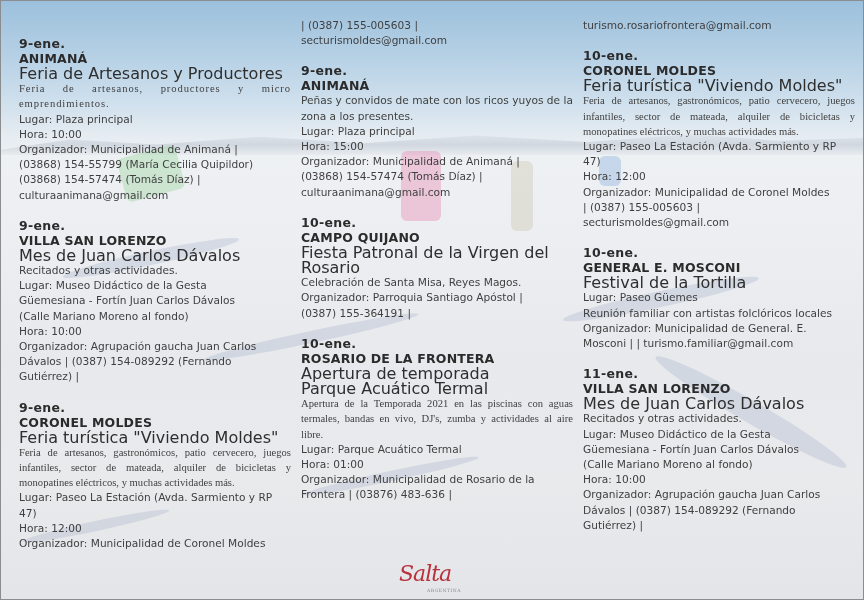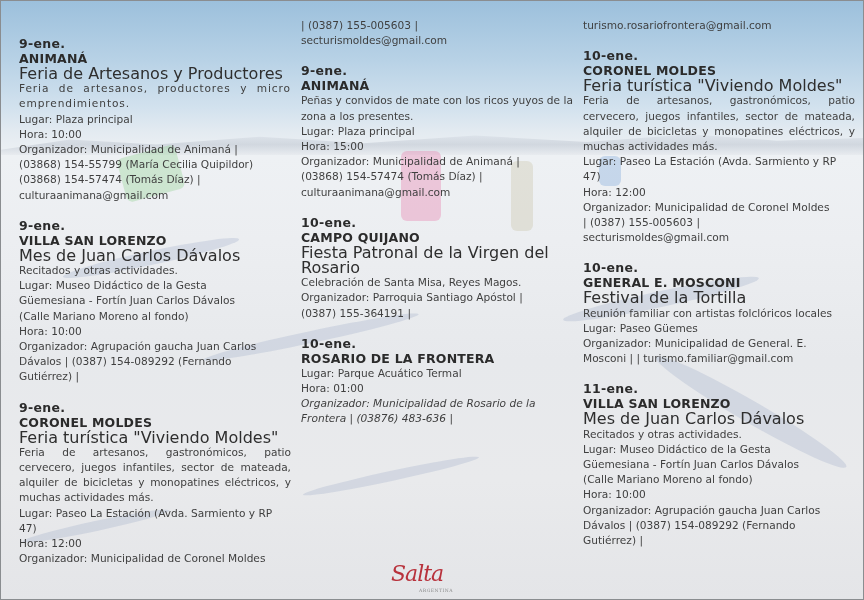--- a/index.html
+++ b/index.html
@@ -21,26 +21,26 @@
 
   .col { position:absolute; top:0; width:272px; color:#3f3f3f; font-size:10.6px; line-height:15.2px; }
   .col1 { left:18px; }
   .col2 { left:300px; }
   .col3 { left:582px; }
   .event { margin-bottom:15px; }
   .date { font-weight:bold; font-size:12.5px; color:#2b2b2b; line-height:15px; letter-spacing:0.3px; }
   .place { font-weight:bold; font-size:12.5px; color:#2b2b2b; line-height:15px; letter-spacing:0.2px; }
   .title { font-size:16px; color:#2e2e2e; }
   .line { white-space:normal; }
-  .justify { text-align:justify; text-align-last:left; }
+  .justify { text-align:justify; text-align-last:left;font-family:Liberation Serif, serif; }
   .wide { letter-spacing:0.9px; }
   .cont { margin-bottom:15px; }
 
   .logo {
-    position:absolute; left:388px; top:560px; width:70px; height:36px;
+    position:absolute; left:396px; top:560px; width:70px; height:36px;
   }
   .logo-script { position:absolute; left:2px; top:0; font-family:"DejaVu Serif", serif; font-style:italic; font-size:22px; color:#b8323c; letter-spacing:-1px; }
   .logo-sub { position:absolute; left:30px; top:27px; font-family:"DejaVu Serif", serif; font-size:4.5px; color:#8a8a8a; letter-spacing:0.5px; }
 </style>
 </head>
 <body>
 
 <div class="page">
   <div class="bg-layer">
     <div class="mountains"></div>
@@ -108,23 +108,25 @@
       <div class="date">10-ene.</div>
       <div class="place">CAMPO QUIJANO</div>
       <div class="title">Fiesta Patronal de la Virgen del Rosario</div>
       <div class="line">Celebración de Santa Misa, Reyes Magos.</div>
       <div class="line">Organizador: Parroquia Santiago Apóstol |</div>
       <div class="line">(0387) 155-364191 |</div>
     </div>
     <div class="event">
       <div class="date">10-ene.</div>
       <div class="place">ROSARIO DE LA FRONTERA</div>
+      <div class="title" style="width:240px;">Apertura de temporada Parque Acuático Termal</div>
+      <div class="line justify">Apertura de la Temporada 2021 en las piscinas con aguas termales, bandas en vivo, DJ's, zumba y actividades al aire libre.</div>
       <div class="line">Lugar: Parque Acuático Termal</div>
       <div class="line">Hora: 01:00</div>
-      <div class="line" style="width:262px;font-style:italic;">Organizador: Municipalidad de Rosario de la Frontera | (03876) 483-636 |</div>
+      <div class="line" style="width:262px;">Organizador: Municipalidad de Rosario de la Frontera | (03876) 483-636 |</div>
     </div>
   </div>
 
   <div class="col col3" style="top:17px;">
     <div class="cont">
       <div class="line">turismo.rosariofrontera@gmail.com</div>
     </div>
     <div class="event">
       <div class="date">10-ene.</div>
       <div class="place">CORONEL MOLDES</div>
@@ -133,22 +135,22 @@
       <div class="line" style="width:262px;">Lugar: Paseo La Estación (Avda. Sarmiento y RP 47)</div>
       <div class="line">Hora: 12:00</div>
       <div class="line">Organizador: Municipalidad de Coronel Moldes</div>
       <div class="line">| (0387) 155-005603 |</div>
       <div class="line">secturismoldes@gmail.com</div>
     </div>
     <div class="event">
       <div class="date">10-ene.</div>
       <div class="place">GENERAL E. MOSCONI</div>
       <div class="title">Festival de la Tortilla</div>
+      <div class="line">Lugar: Paseo Güemes</div>
       <div class="line">Reunión familiar con artistas folclóricos locales</div>
-      <div class="line">Lugar: Paseo Güemes</div>
       <div class="line" style="width:250px;">Organizador: Municipalidad de General. E. Mosconi | | turismo.familiar@gmail.com</div>
     </div>
     <div class="event">
       <div class="date">11-ene.</div>
       <div class="place">VILLA SAN LORENZO</div>
       <div class="title">Mes de Juan Carlos Dávalos</div>
       <div class="line">Recitados y otras actividades.</div>
       <div class="line" style="width:236px;">Lugar: Museo Didáctico de la Gesta Güemesiana - Fortín Juan Carlos Dávalos (Calle Mariano Moreno al fondo)</div>
       <div class="line">Hora: 10:00</div>
       <div class="line" style="width:262px;">Organizador: Agrupación gaucha Juan Carlos Dávalos | (0387) 154-089292 (Fernando Gutiérrez) |</div>

